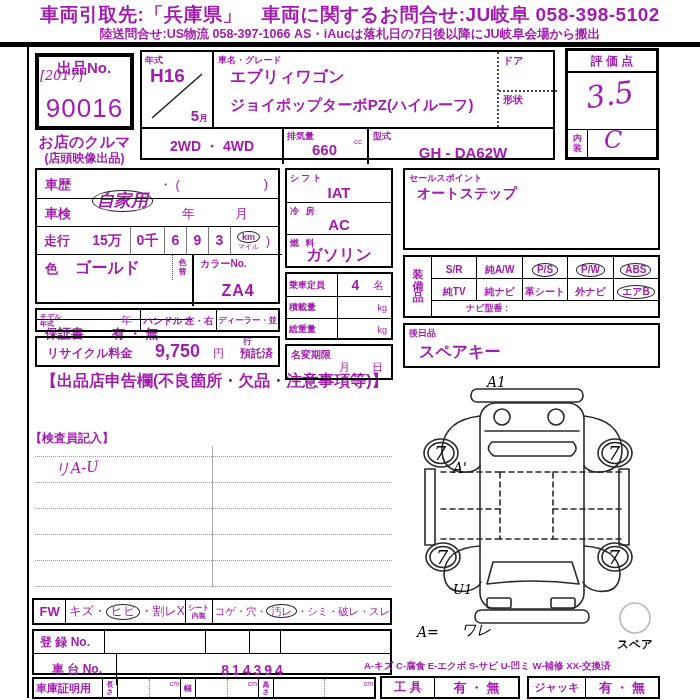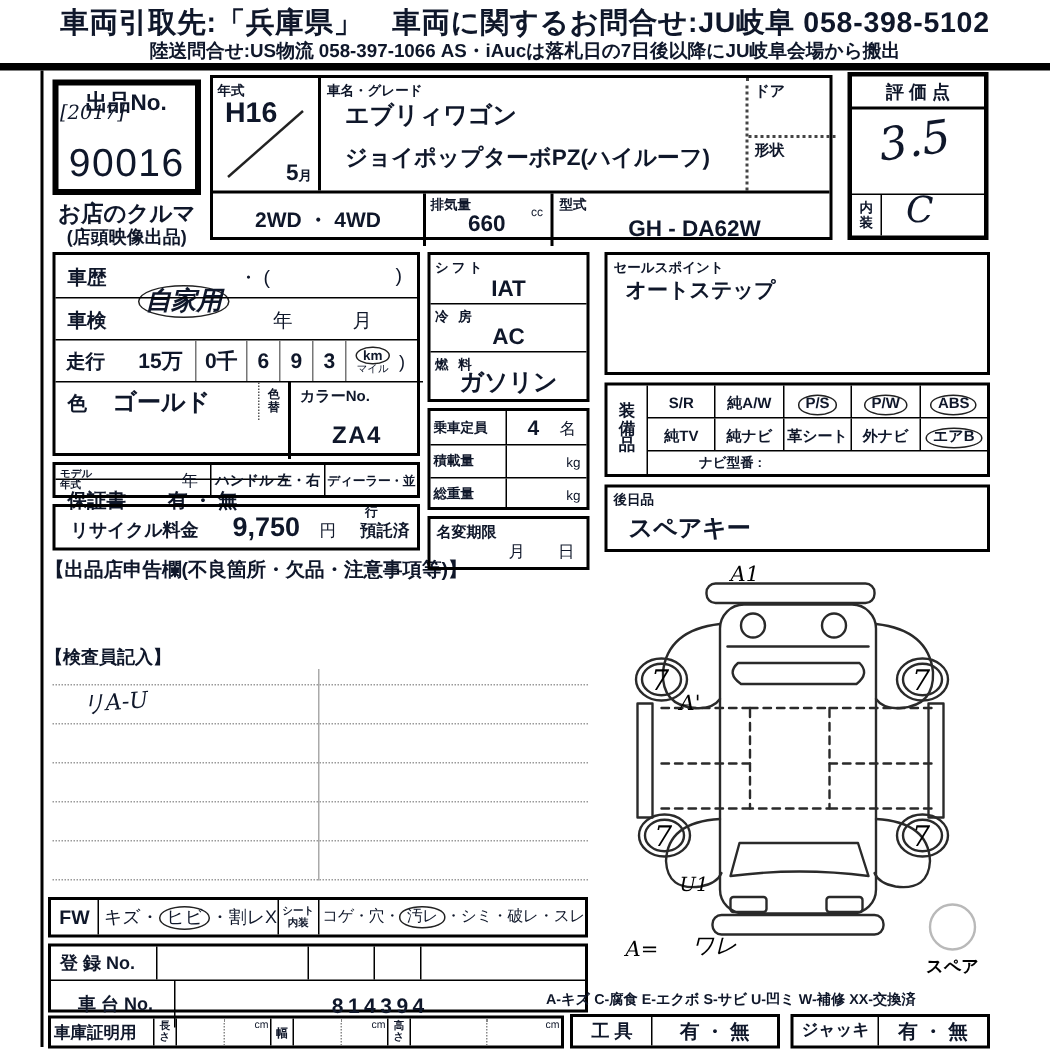--- a/index.html
+++ b/index.html
@@ -1,17 +1,17 @@
 <!DOCTYPE html>
 <html><head>
 <meta charset="utf-8">
 <style>
   html,body{margin:0;padding:0;background:#e8e8e8;}
   .sheet{position:relative;width:700px;height:700px;background:#ffffff;overflow:hidden;
-         font-family:"Liberation Sans",sans-serif;color:#0f172a;}
+         font-family:"Liberation Sans",sans-serif;color:#a21caf;}
   .abs{position:absolute;box-sizing:border-box;}
   .b{font-weight:bold;}
   .ctr{text-align:center;}
   .hand{font-family:"DejaVu Serif",serif;font-style:italic;}
   .circled{display:inline-block;border:1.6px solid #222;border-radius:50%;padding:0 4px;line-height:1.15;}
   .cell-label{font-size:9px;font-weight:bold;}
   .dotline{border-top:1px dotted #9a9a9a;height:0;}
   .stack{display:flex;flex-direction:column;justify-content:center;align-items:center;line-height:1.05;}
   .row{display:flex;align-items:center;box-sizing:border-box;}
   svg text{font-family:"DejaVu Serif",serif;}
@@ -145,21 +145,21 @@
     <span class="ctr" style="width:75px;height:100%;line-height:21px;border-left:1.5px solid #000;font-size:9.5px;font-weight:bold;">ハンドル 左・右</span>
     <span class="ctr" style="flex:1;height:100%;line-height:21px;border-left:1.5px solid #000;font-size:8.5px;font-weight:bold;letter-spacing:-0.2px;">ディーラー・並行</span>
   </div>
 
   <div class="abs" style="left:35px;top:336px;width:245px;height:31px;border:2.5px solid #000;">
     <span class="abs b" style="left:10px;top:7px;font-size:12px;">リサイクル料金</span>
     <span class="abs b" style="left:118px;top:3px;font-size:18px;">9,750</span>
     <span class="abs" style="left:176px;top:8px;font-size:11px;">円</span>
     <span class="abs b" style="right:5px;top:8px;font-size:11px;">預託済</span>
   </div>
-  <div class="abs b" style="left:30px;top:371px;font-size:13px;">【出品店申告欄(不良箇所・欠品・注意事項等)】</div>
+  <div class="abs b" style="left:30px;top:371px;font-size:16px;padding-left:11px;">【出品店申告欄(不良箇所・欠品・注意事項等)】</div>
 
   <div class="abs" style="left:285px;top:168px;width:108px;height:100px;border:2px solid #000;">
     <div class="abs" style="left:0;top:0;width:100%;height:32px;">
       <span class="abs cell-label" style="left:3px;top:2px;letter-spacing:2px;">シフト</span>
       <span class="abs b ctr" style="left:0;bottom:1px;width:100%;font-size:15px;">IAT</span>
     </div>
     <div class="abs" style="left:0;top:32px;width:100%;height:32px;border-top:1.5px solid #000;">
       <span class="abs cell-label" style="left:3px;top:2px;letter-spacing:2px;">冷 房</span>
       <span class="abs b ctr" style="left:0;bottom:1px;width:100%;font-size:15px;">AC</span>
     </div>

